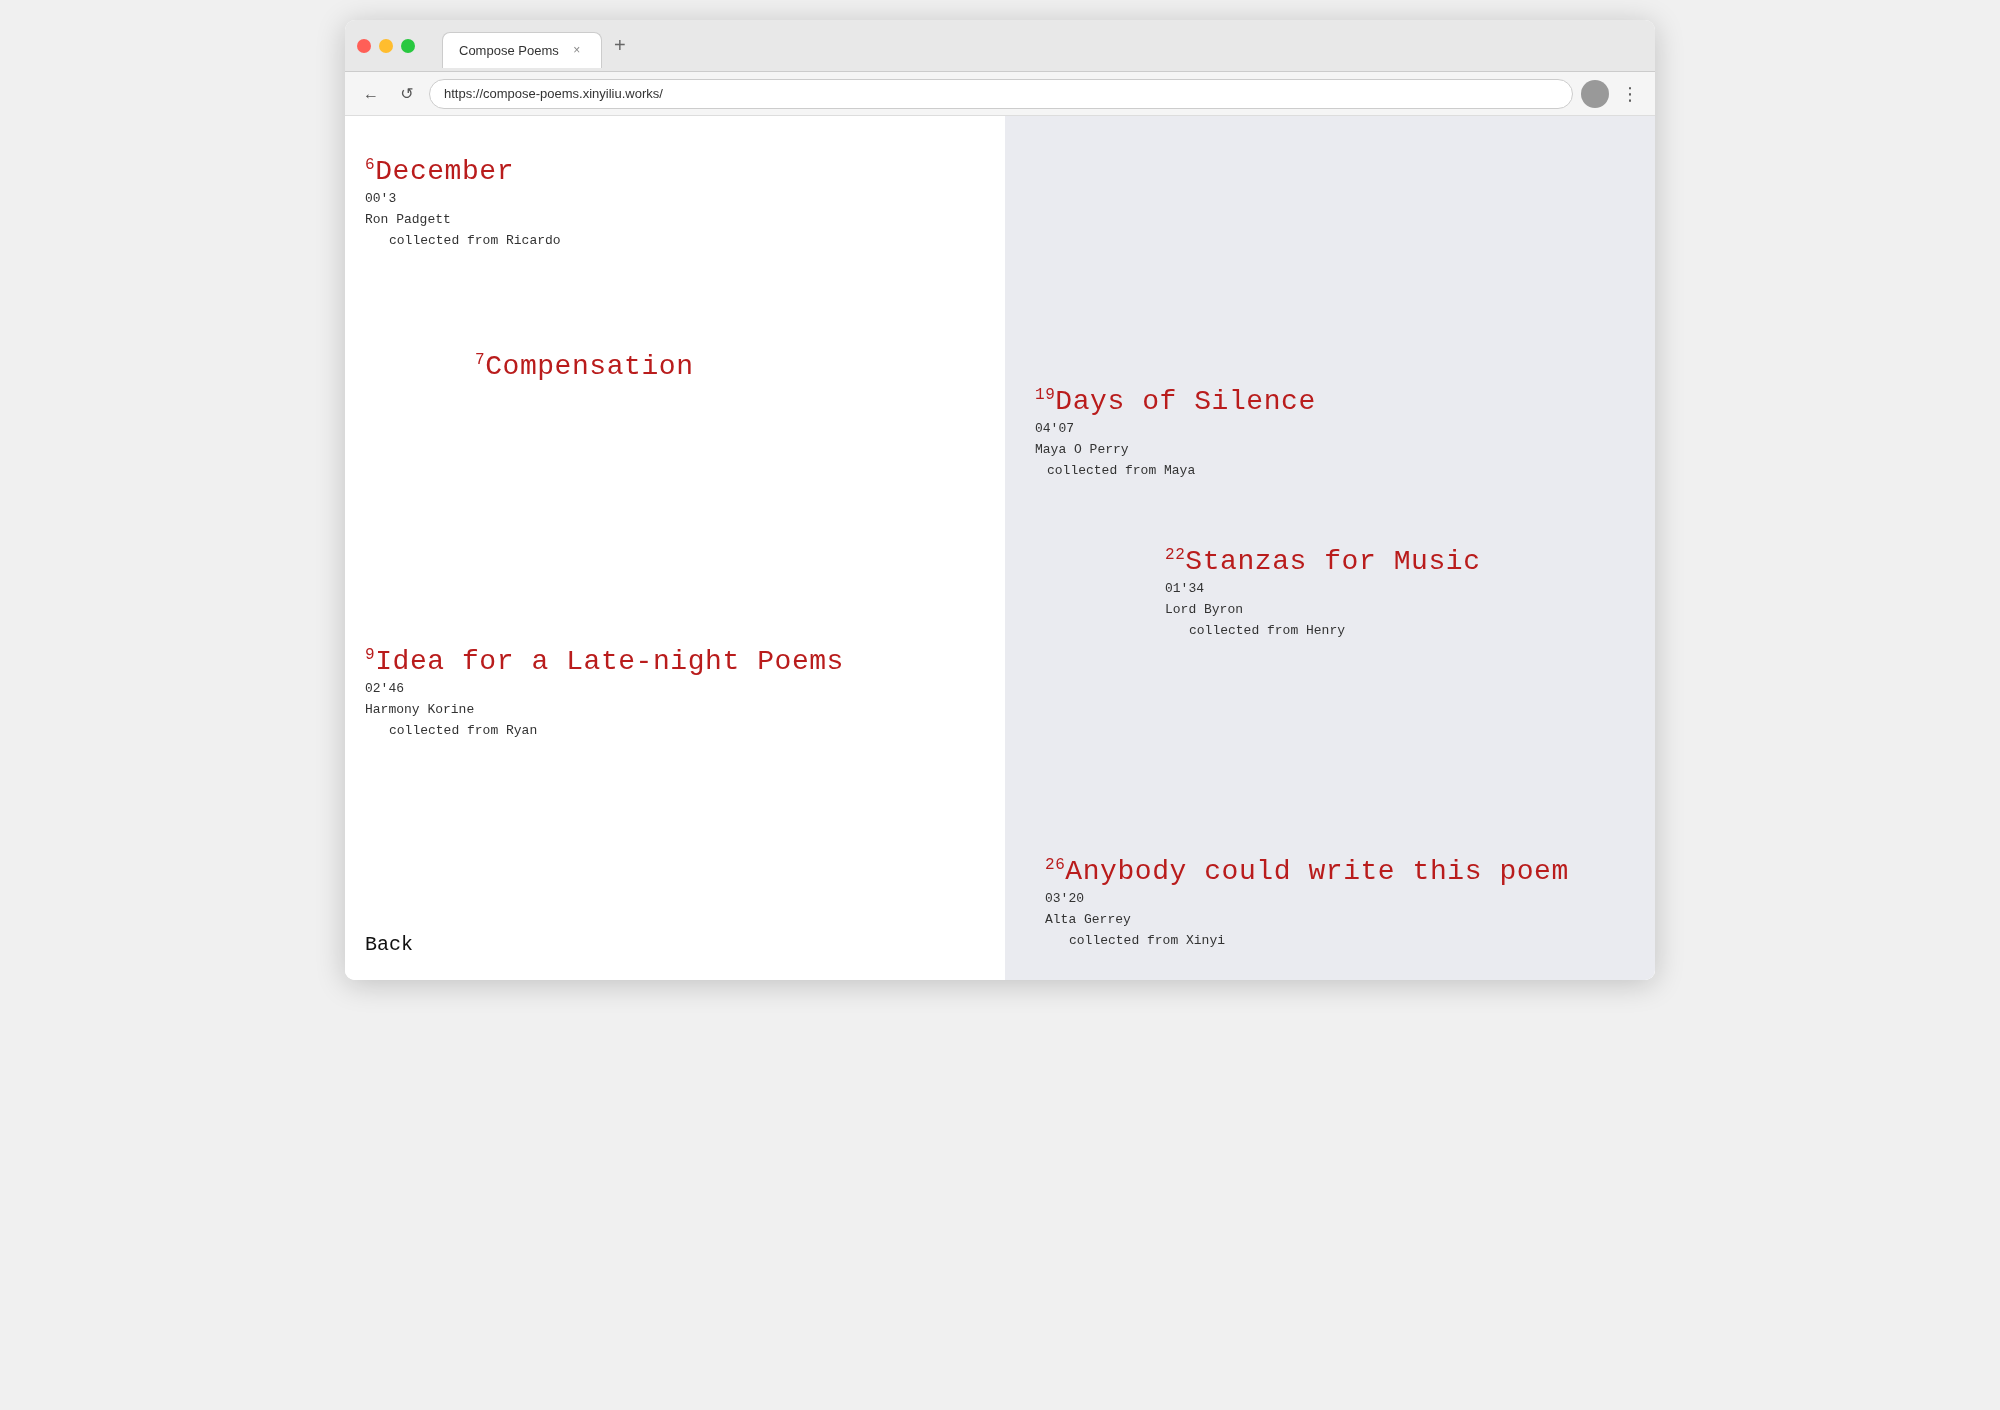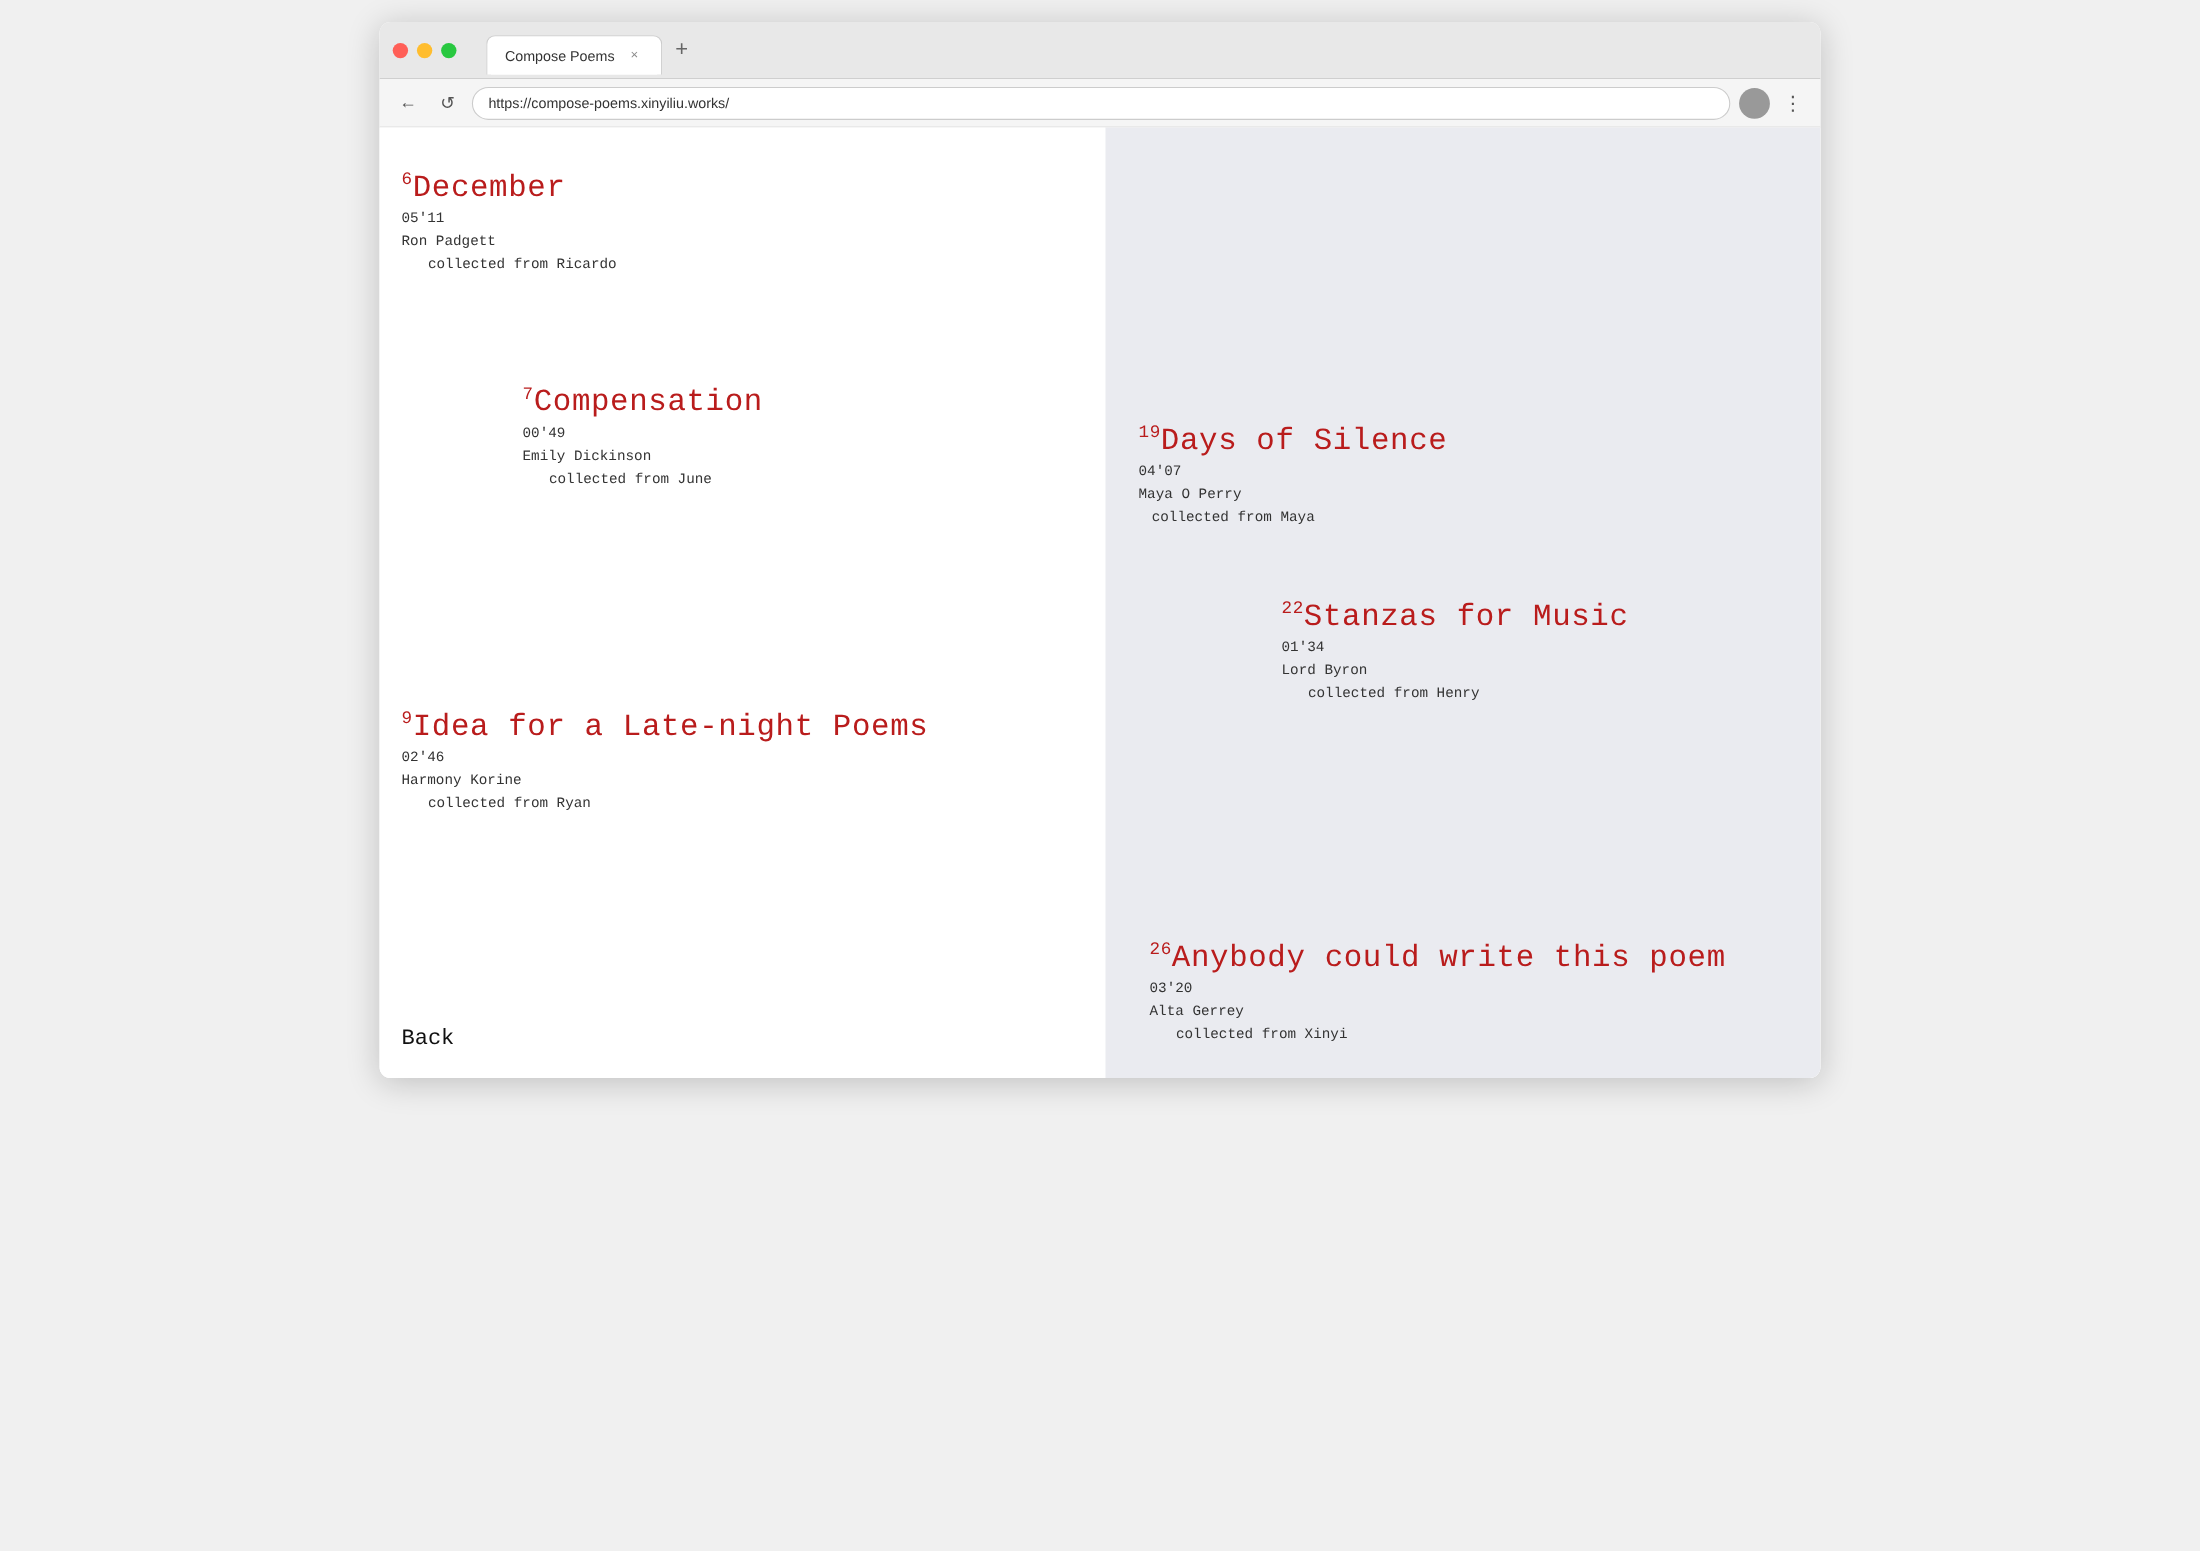--- a/index.html
+++ b/index.html
@@ -241,34 +241,29 @@
 
   <div class="browser-content">
 
     <div class="left-panel">
 
       <div class="poem-entry" style="top: 40px; left: 20px;">
         <div class="poem-title">
           <sup class="poem-number">6</sup><span>December</span>
         </div>
         <div class="poem-meta">
-          <div>05'11</div>
+          <div>00'3</div>
           <div>Ron Padgett</div>
           <div style="margin-left: 24px;">collected from Ricardo</div>
         </div>
       </div>
 
       <div class="poem-entry" style="top: 235px; left: 130px;">
         <div class="poem-title">
           <sup class="poem-number">7</sup><span>Compensation</span>
-        </div>
-        <div class="poem-meta">
-          <div>00'49</div>
-          <div>Emily Dickinson</div>
-          <div style="margin-left: 24px;">collected from June</div>
         </div>
       </div>
 
       <div class="poem-entry" style="top: 530px; left: 20px;">
         <div class="poem-title">
           <sup class="poem-number">9</sup><span>Idea for a Late-night Poems</span>
         </div>
         <div class="poem-meta">
           <div>02'46</div>
           <div>Harmony Korine</div>

